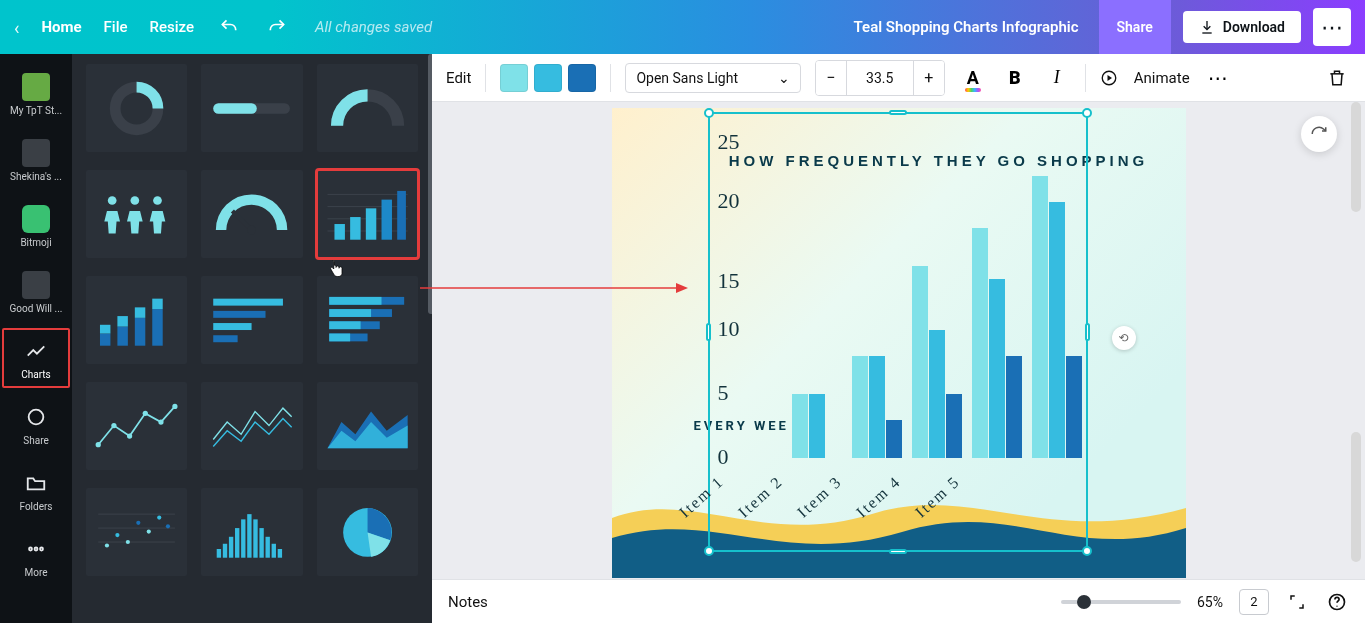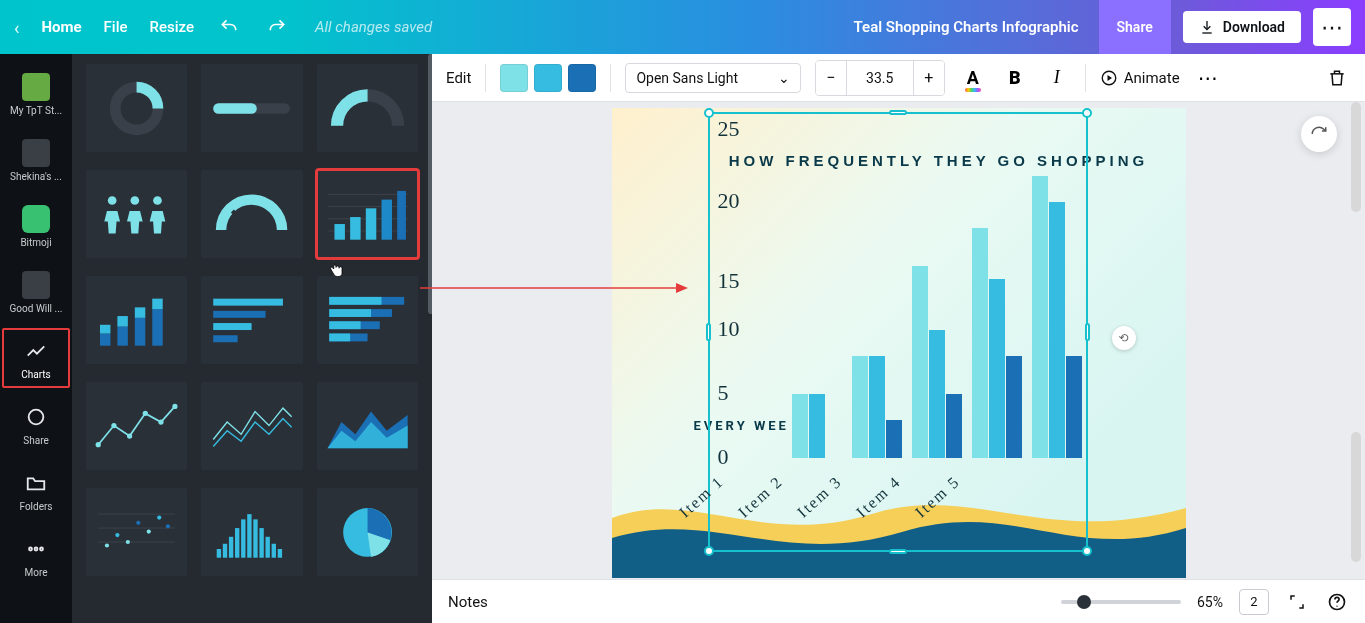--- a/index.html
+++ b/index.html
@@ -48,21 +48,21 @@
 .color-swatches { display:flex; gap:6px; }
 .swatch { width:28px; height:28px; border-radius:4px; cursor:pointer; border:1px solid rgba(0,0,0,.08); }
 .vsep { width:1px; height:28px; background:#e0e2e6; }
 .font-select { display:flex; align-items:center; gap:40px; border:1px solid #d7d9de; border-radius:4px; padding:6px 10px; cursor:pointer; font-size:14px; color:#111; }
 .size-group { display:flex; align-items:center; border:1px solid #d7d9de; border-radius:4px; overflow:hidden; }
 .size-btn { width:30px; height:34px; display:flex; align-items:center; justify-content:center; cursor:pointer; font-size:16px; color:#111; background:#fff; border:none; }
 .size-val { width:68px; text-align:center; font-size:14px; color:#111; border-left:1px solid #d7d9de; border-right:1px solid #d7d9de; height:34px; line-height:34px; }
 .tool-ico { width:28px; height:28px; display:flex; align-items:center; justify-content:center; cursor:pointer; }
 .color-letter { font-size:18px; font-weight:700; position:relative; }
 .color-letter::after { content:""; position:absolute; left:-2px; right:-2px; bottom:-4px; height:4px; background:linear-gradient(90deg,#ff4d4d,#ffcc00,#4dd361,#37b6ff,#a25bff,#ff4da6); border-radius:2px; }
-.animate-btn { display:flex; align-items:center; gap:6px; font-size:15px; color:#111; cursor:pointer; }
+.animate-btn { display:flex; align-items:center; gap:16px; font-size:15px; color:#111; cursor:pointer; }
 .toolbar-spacer { flex:1; }
 .trash { cursor:pointer; }
 
 
 .canvas-wrap { flex:1; display:flex; align-items:flex-start; justify-content:center; padding-top:6px; position:relative; overflow:hidden; }
 .design { width:574px; height:470px; background:linear-gradient(135deg,#fff0cd 0%,#eafaf3 40%,#d8f5f2 80%); position:relative; overflow:hidden; }
 .design-title { position:absolute; top:44px; left:90px; right:10px; text-align:center; font-size:15px; font-weight:700; letter-spacing:4px; color:#0a3a4a; font-family:"Arial Black",sans-serif; }
 .sub-label { position:absolute; top:310px; left:82px; font-size:13px; font-weight:700; letter-spacing:3px; color:#0a3a4a; }
 .sel-box { position:absolute; top:4px; left:96px; width:380px; height:440px; border:2px solid #16c0cc; }
 .sel-handle { position:absolute; width:10px; height:10px; background:#fff; border:2px solid #16c0cc; border-radius:50%; }
@@ -405,21 +405,21 @@
         </svg>
         <div class="design-title">HOW FREQUENTLY THEY GO SHOPPING</div>
         <div class="sub-label">EVERY WEE</div>
 
         <div class="chart" id="chart-root">
             <span class="y-tick" style="bottom: -12px;">0</span>
             <span class="y-tick" style="bottom: 52px;">5</span>
             <span class="y-tick" style="bottom: 116px;">10</span>
             <span class="y-tick" style="bottom: 164px; margin-top: 46px;">15</span>
             <span class="y-tick" style="bottom: 244px;">20</span>
-            <span class="y-tick" style="bottom: 316px;">25</span>
+            <span class="y-tick" style="bottom: 303px;">25</span>
             <div class="bars">
               <div class="bar-group">
                 <div class="bar a" style="height: 64px; background: rgb(127, 225, 232);"></div>
                 <div class="bar b" style="height: 64px; background: rgb(54, 188, 224);"></div>
                 <div class="bar c" style="height: 0px; background: rgb(26, 111, 181);"></div>
               </div>
               <div class="bar-group">
                 <div class="bar a" style="height: 102.4px; background: rgb(127, 225, 232);"></div>
                 <div class="bar b" style="height: 102.4px; background: rgb(54, 188, 224);"></div>
                 <div class="bar c" style="height: 38.4px; background: rgb(26, 111, 181);"></div>

